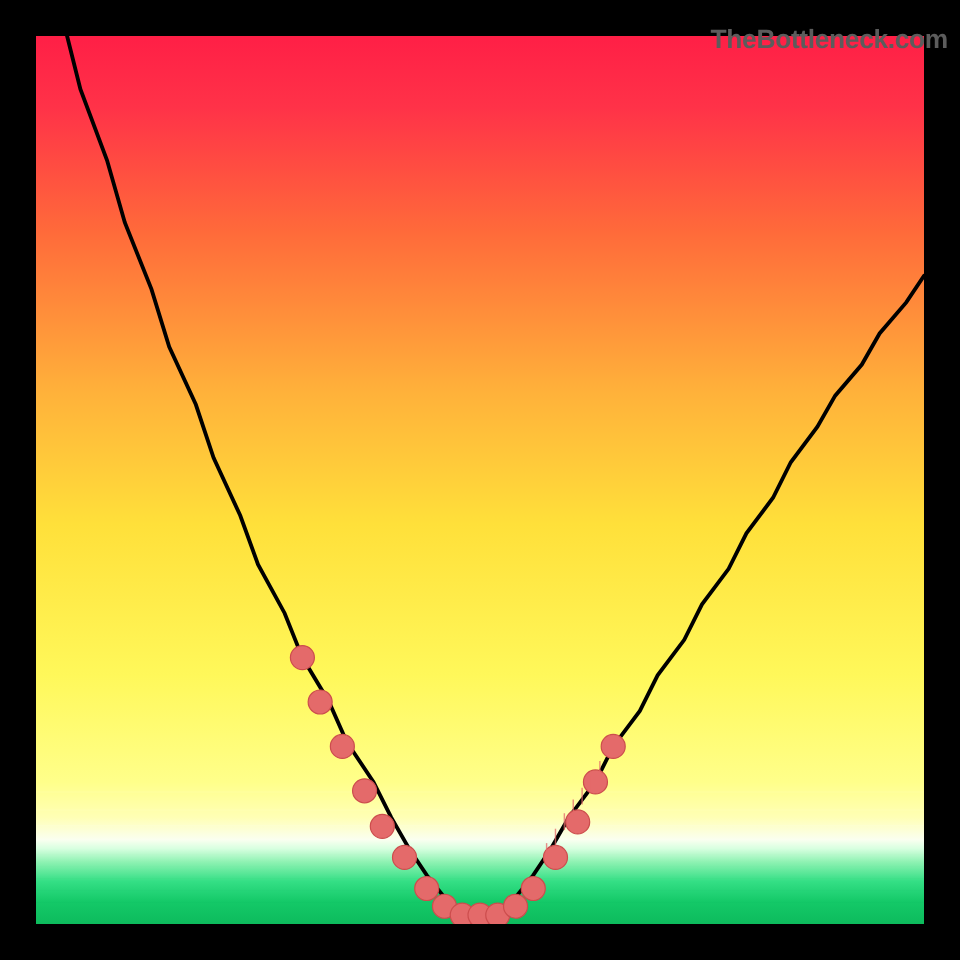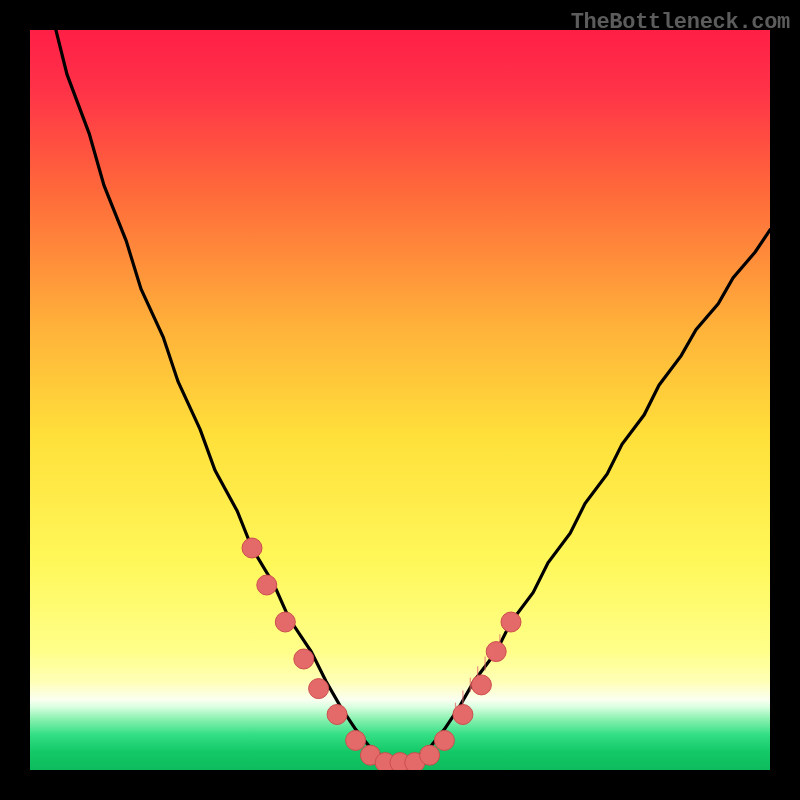--- a/index.html
+++ b/index.html
@@ -27,26 +27,26 @@
     height: 740px;
     overflow: hidden;
   }
   .plot svg {
     display: block;
     width: 740px;
     height: 740px;
   }
   .watermark {
     position: absolute;
-    top: 10px;
+    top: 20px;
     right: 10px;
     font-size: 22px;
     font-weight: 600;
     color: #5c5c5c;
-    font-family: Liberation Mono, monospace;
+    font-family: Liberation Sans, sans-serif;
     letter-spacing: -0.3px;
   }
 </style>
 </head>
 <body>
 
 <div class="frame">
   <div class="plot">
     <svg viewBox="0 0 740 740">
       <defs>

